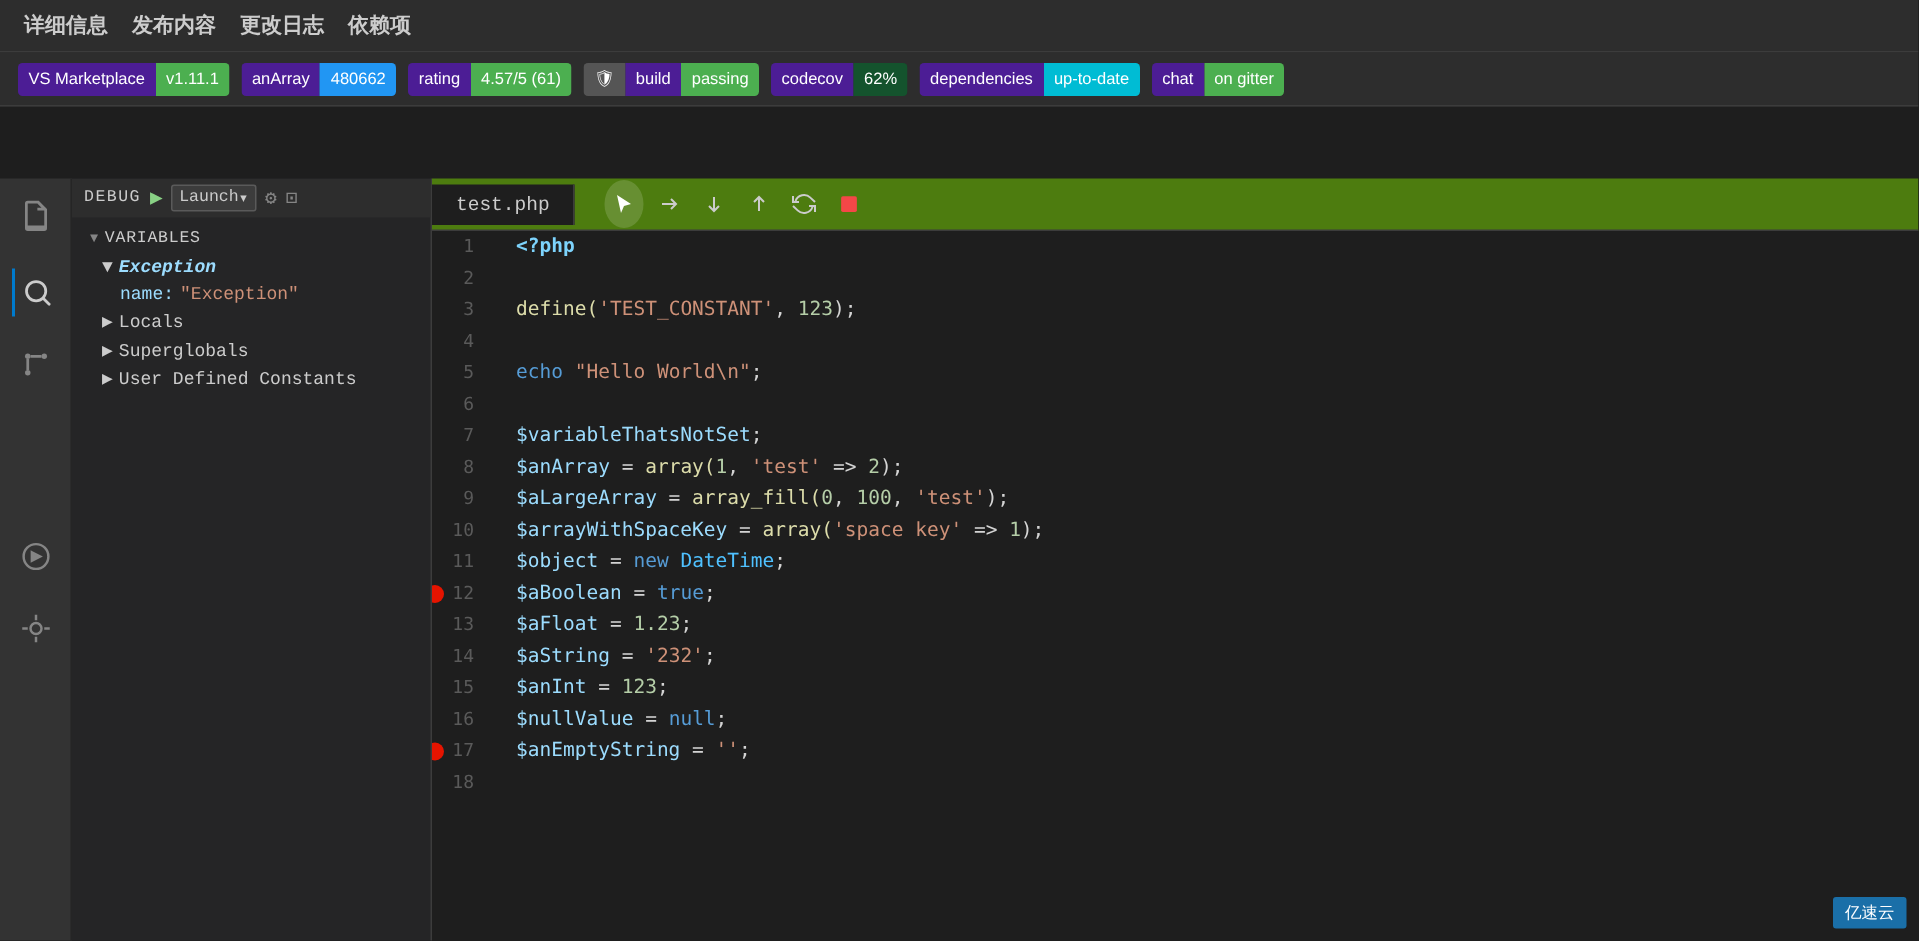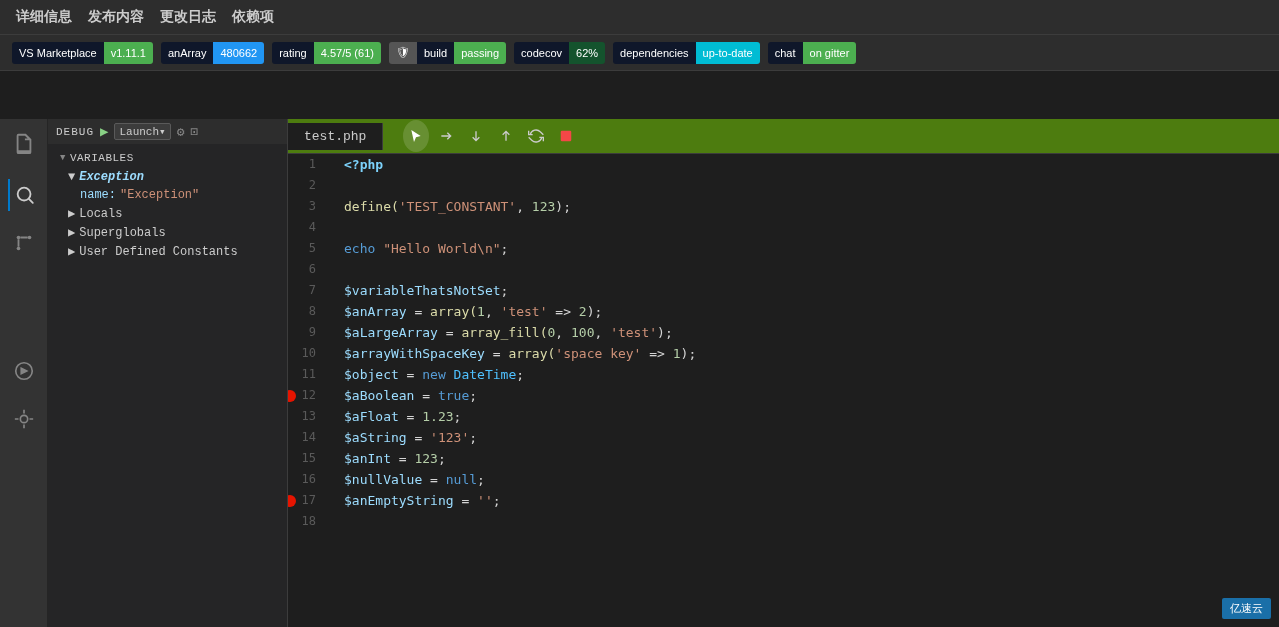--- a/index.html
+++ b/index.html
@@ -42,21 +42,21 @@
       height: 36px;
     }
     .badge-group {
       display: flex;
       align-items: center;
       height: 22px;
       border-radius: 3px;
       overflow: hidden;
     }
     .badge-label {
-      background: #0f172a;
+      background: #4c1d95;
       color: #ffffff;
       padding: 2px 7px;
       font-size: 11px;
       height: 100%;
       display: flex;
       align-items: center;
       font-family: Arial, sans-serif;
     }
     .badge-value {
       padding: 2px 7px;
@@ -553,21 +553,21 @@
           <div class="code-line">&nbsp;</div>
           <div class="code-line"><span class="php-keyword">echo </span><span class="php-string">"Hello World\n"</span><span class="php-operator">;</span></div>
           <div class="code-line">&nbsp;</div>
           <div class="code-line"><span class="php-variable">$variableThatsNotSet</span><span class="php-operator">;</span></div>
           <div class="code-line"><span class="php-variable">$anArray</span><span class="php-operator"> = </span><span class="php-function">array(</span><span class="php-number">1</span><span class="php-operator">, </span><span class="php-string">'test'</span><span class="php-operator"> =&gt; </span><span class="php-number">2</span><span class="php-operator">);</span></div>
           <div class="code-line"><span class="php-variable">$aLargeArray</span><span class="php-operator"> = </span><span class="php-function">array_fill(</span><span class="php-number">0</span><span class="php-operator">, </span><span class="php-number">100</span><span class="php-operator">, </span><span class="php-string">'test'</span><span class="php-operator">);</span></div>
           <div class="code-line"><span class="php-variable">$arrayWithSpaceKey</span><span class="php-operator"> = </span><span class="php-function">array(</span><span class="php-string">'space key'</span><span class="php-operator"> =&gt; </span><span class="php-number">1</span><span class="php-operator">);</span></div>
           <div class="code-line"><span class="php-variable">$object</span><span class="php-operator"> = </span><span class="php-keyword">new </span><span class="php-const">DateTime</span><span class="php-operator">;</span></div>
           <div class="code-line"><span class="php-variable">$aBoolean</span><span class="php-operator"> = </span><span class="php-keyword">true</span><span class="php-operator">;</span></div>
           <div class="code-line"><span class="php-variable">$aFloat</span><span class="php-operator"> = </span><span class="php-number">1.23</span><span class="php-operator">;</span></div>
-          <div class="code-line"><span class="php-variable">$aString</span><span class="php-operator"> = </span><span class="php-string">'123'</span><span class="php-operator">;</span></div>
+          <div class="code-line"><span class="php-variable">$aString</span><span class="php-operator"> = </span><span class="php-string">'232'</span><span class="php-operator">;</span></div>
           <div class="code-line"><span class="php-variable">$anInt</span><span class="php-operator"> = </span><span class="php-number">123</span><span class="php-operator">;</span></div>
           <div class="code-line"><span class="php-variable">$nullValue</span><span class="php-operator"> = </span><span class="php-keyword">null</span><span class="php-operator">;</span></div>
           <div class="code-line"><span class="php-variable">$anEmptyString</span><span class="php-operator"> = </span><span class="php-string">''</span><span class="php-operator">;</span></div>
           <div class="code-line">&nbsp;</div>
         </div>
     </div>
   </div>
 </div>
 
 <div class="watermark">亿速云</div>

